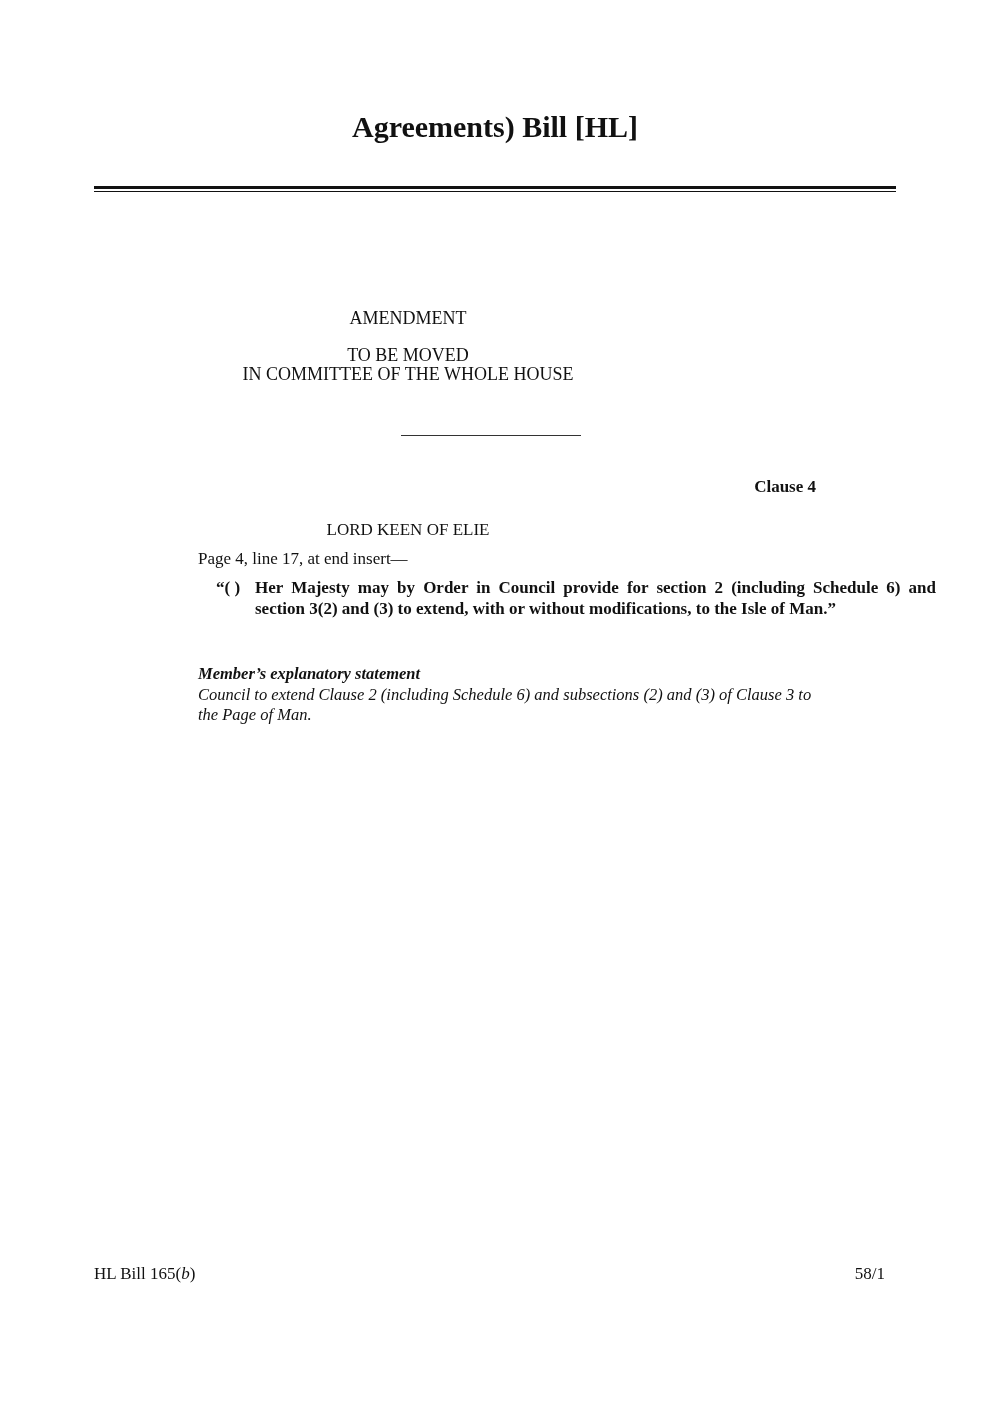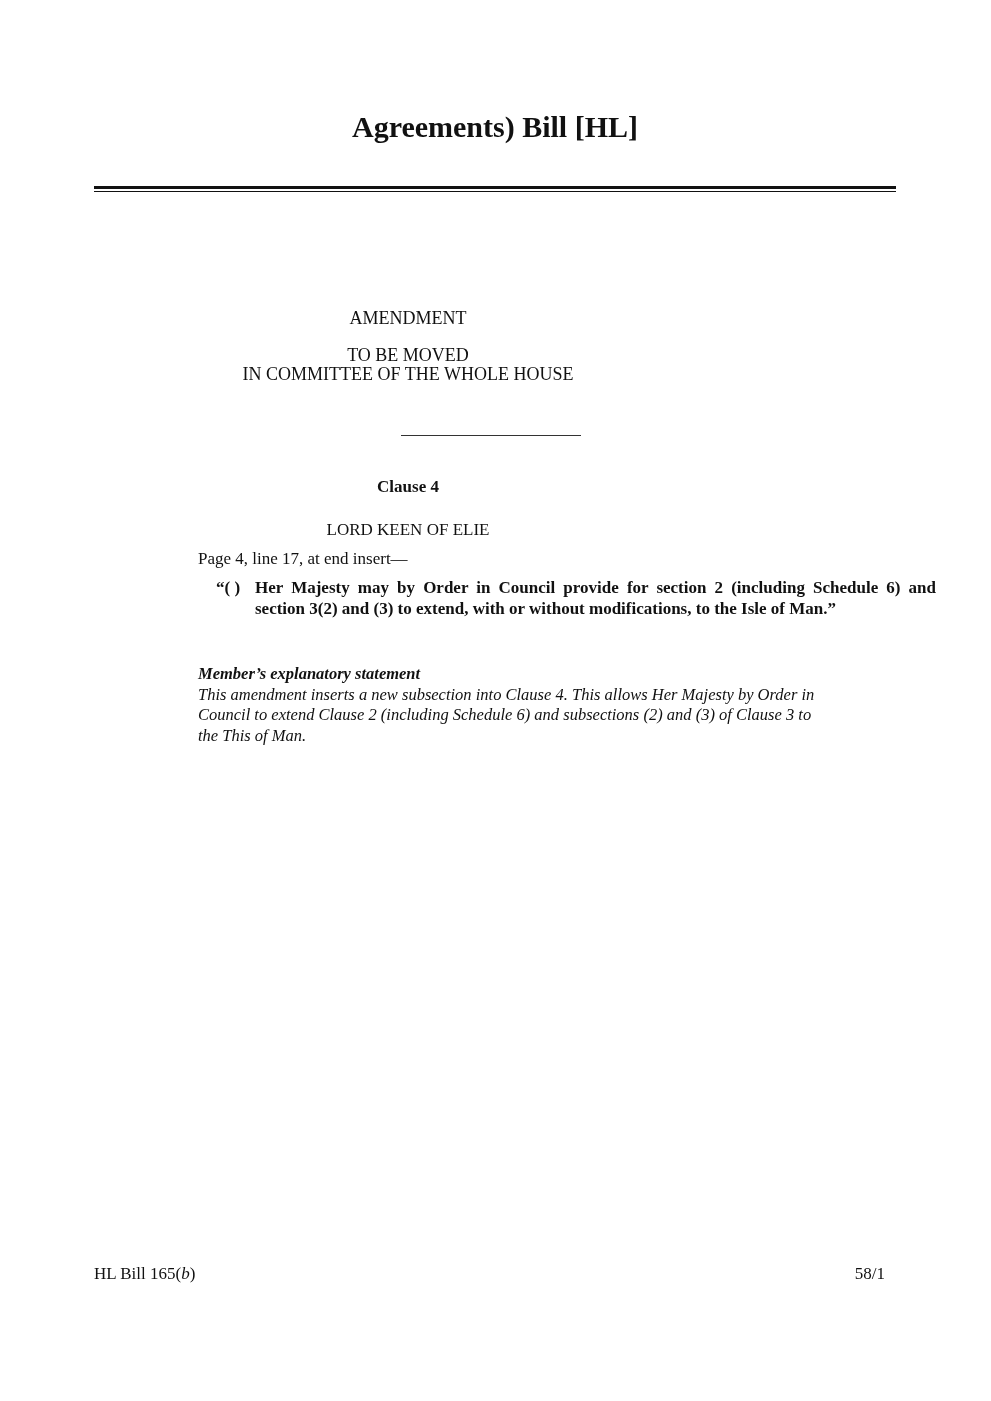--- a/index.html
+++ b/index.html
@@ -50,30 +50,29 @@
 </div>
 <div class="rule-thick"></div>
 <div class="rule-thin"></div>
 
 <div class="center-line" style="top:307px;">AMENDMENT</div>
 <div class="center-line" style="top:344px;">TO BE MOVED</div>
 <div class="center-line" style="top:363px;">IN COMMITTEE OF THE WHOLE HOUSE</div>
 
 <div class="short-rule"></div>
 
-<div class="center-line clause" style="top:476px;">Clause 4</div>
+<div class="center-line clause" style="top:476px;text-align:right;">Clause 4</div>
 <div class="center-line" style="top:519px; font-size:17px;">LORD KEEN OF ELIE</div>
 
 <div class="body-text" style="top:549px;">Page 4, line 17, at end insert—</div>
 
 <div class="insert">
   <span class="num">“( )</span><span>Her Majesty may by Order in Council provide for section 2 (including Schedule 6) and section 3(2) and (3) to extend, with or without modifications, to the Isle of Man.”</span>
 </div>
 
 <div class="statement">
   <div class="head">Member’s explanatory statement</div>
-  <div>This amendment inserts a new subsection into Clause 4. This allows Her Majesty by Order in</div>
   <div>Council to extend Clause 2 (including Schedule 6) and subsections (2) and (3) of Clause 3 to</div>
-  <div>the This of Man.</div>
+  <div>the Page of Man.</div>
 </div>
 
 <div class="footer" style="left:94px;"><span>HL Bill 165(</span><i>b</i><span>)</span></div>
 <div class="footer" style="right:106px;">58/1</div>
 
 </body></html>

